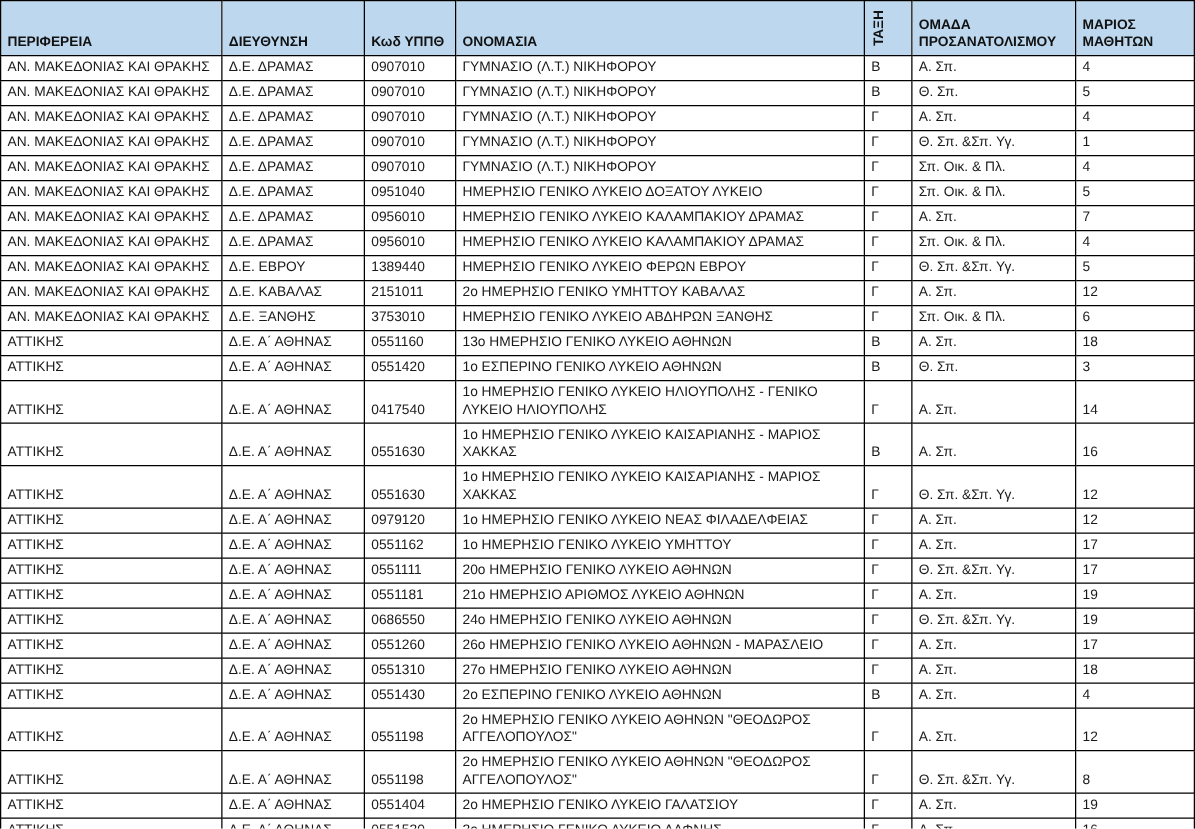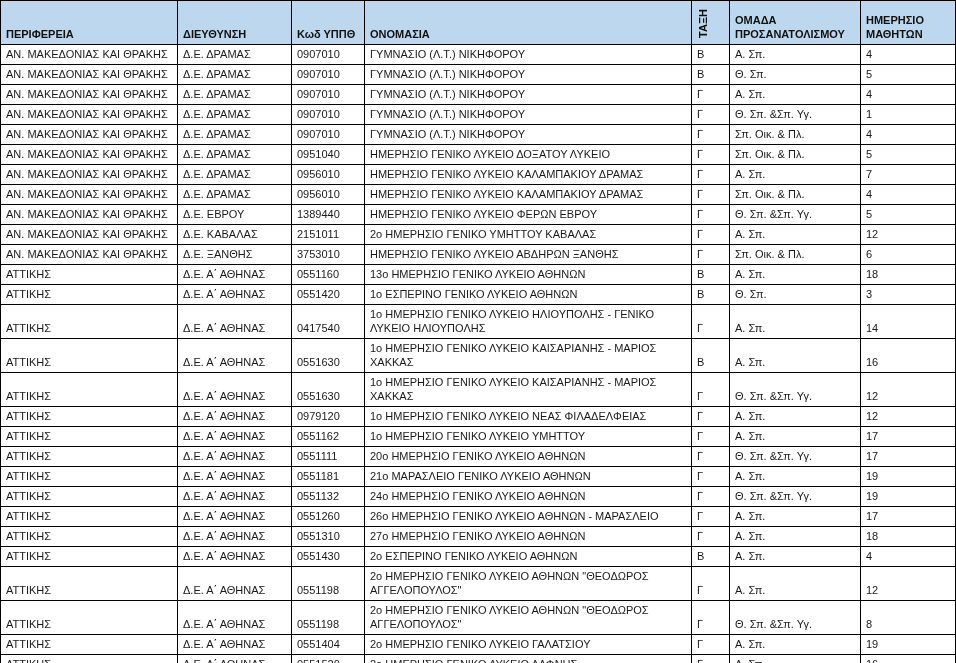--- a/index.html
+++ b/index.html
@@ -76,21 +76,21 @@
     <thead>
       <tr>
         <th>ΠΕΡΙΦΕΡΕΙΑ</th>
         <th>ΔΙΕΥΘΥΝΣΗ</th>
         <th>Κωδ ΥΠΠΘ</th>
         <th>ΟΝΟΜΑΣΙΑ</th>
         <th class="vertical-header">
           <span class="vtext">ΤΑΞΗ</span>
         </th>
         <th>ΟΜΑΔΑ ΠΡΟΣΑΝΑΤΟΛΙΣΜΟΥ</th>
-        <th>ΗΜΕΡΗΣΙΟ ΜΑΘΗΤΩΝ</th>
+        <th>ΜΑΡΙΟΣ ΜΑΘΗΤΩΝ</th>
       </tr>
     </thead>
     <tbody>
         <tr>
           <td>ΑΝ. ΜΑΚΕΔΟΝΙΑΣ ΚΑΙ ΘΡΑΚΗΣ</td>
           <td>Δ.Ε. ΔΡΑΜΑΣ</td>
           <td>0907010</td>
           <td>ΓΥΜΝΑΣΙΟ (Λ.Τ.) ΝΙΚΗΦΟΡΟΥ</td>
           <td class="c-class">Β</td>
           <td>Α. Σπ.</td>
@@ -255,29 +255,29 @@
           <td>0551111</td>
           <td>20ο ΗΜΕΡΗΣΙΟ ΓΕΝΙΚΟ ΛΥΚΕΙΟ ΑΘΗΝΩΝ</td>
           <td class="c-class">Γ</td>
           <td>Θ. Σπ. &amp;Σπ. Υγ.</td>
           <td class="c-count">17</td>
         </tr>
         <tr>
           <td>ΑΤΤΙΚΗΣ</td>
           <td>Δ.Ε. Α΄ ΑΘΗΝΑΣ</td>
           <td>0551181</td>
-          <td>21ο ΜΑΡΑΣΛΕΙΟ ΓΕΝΙΚΟ ΛΥΚΕΙΟ ΑΘΗΝΩΝ</td>
+          <td>21ο ΗΜΕΡΗΣΙΟ ΑΡΙΘΜΟΣ ΛΥΚΕΙΟ ΑΘΗΝΩΝ</td>
           <td class="c-class">Γ</td>
           <td>Α. Σπ.</td>
           <td class="c-count">19</td>
         </tr>
         <tr>
           <td>ΑΤΤΙΚΗΣ</td>
           <td>Δ.Ε. Α΄ ΑΘΗΝΑΣ</td>
-          <td>0551132</td>
+          <td>0686550</td>
           <td>24ο ΗΜΕΡΗΣΙΟ ΓΕΝΙΚΟ ΛΥΚΕΙΟ ΑΘΗΝΩΝ</td>
           <td class="c-class">Γ</td>
           <td>Θ. Σπ. &amp;Σπ. Υγ.</td>
           <td class="c-count">19</td>
         </tr>
         <tr>
           <td>ΑΤΤΙΚΗΣ</td>
           <td>Δ.Ε. Α΄ ΑΘΗΝΑΣ</td>
           <td>0551260</td>
           <td>26ο ΗΜΕΡΗΣΙΟ ΓΕΝΙΚΟ ΛΥΚΕΙΟ ΑΘΗΝΩΝ - ΜΑΡΑΣΛΕΙΟ</td>

